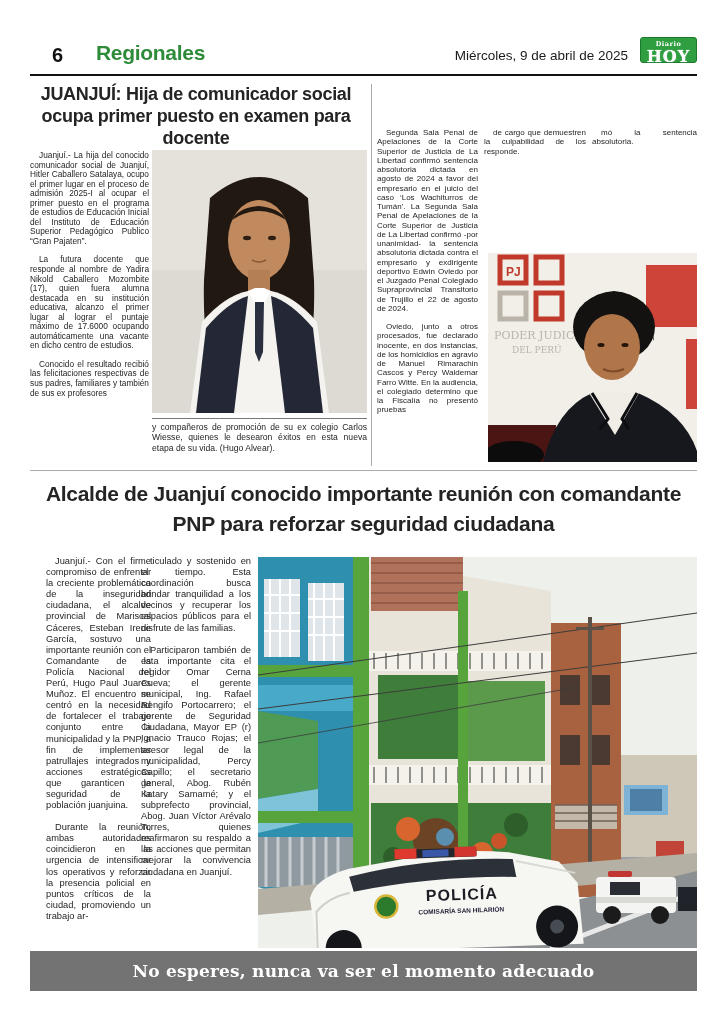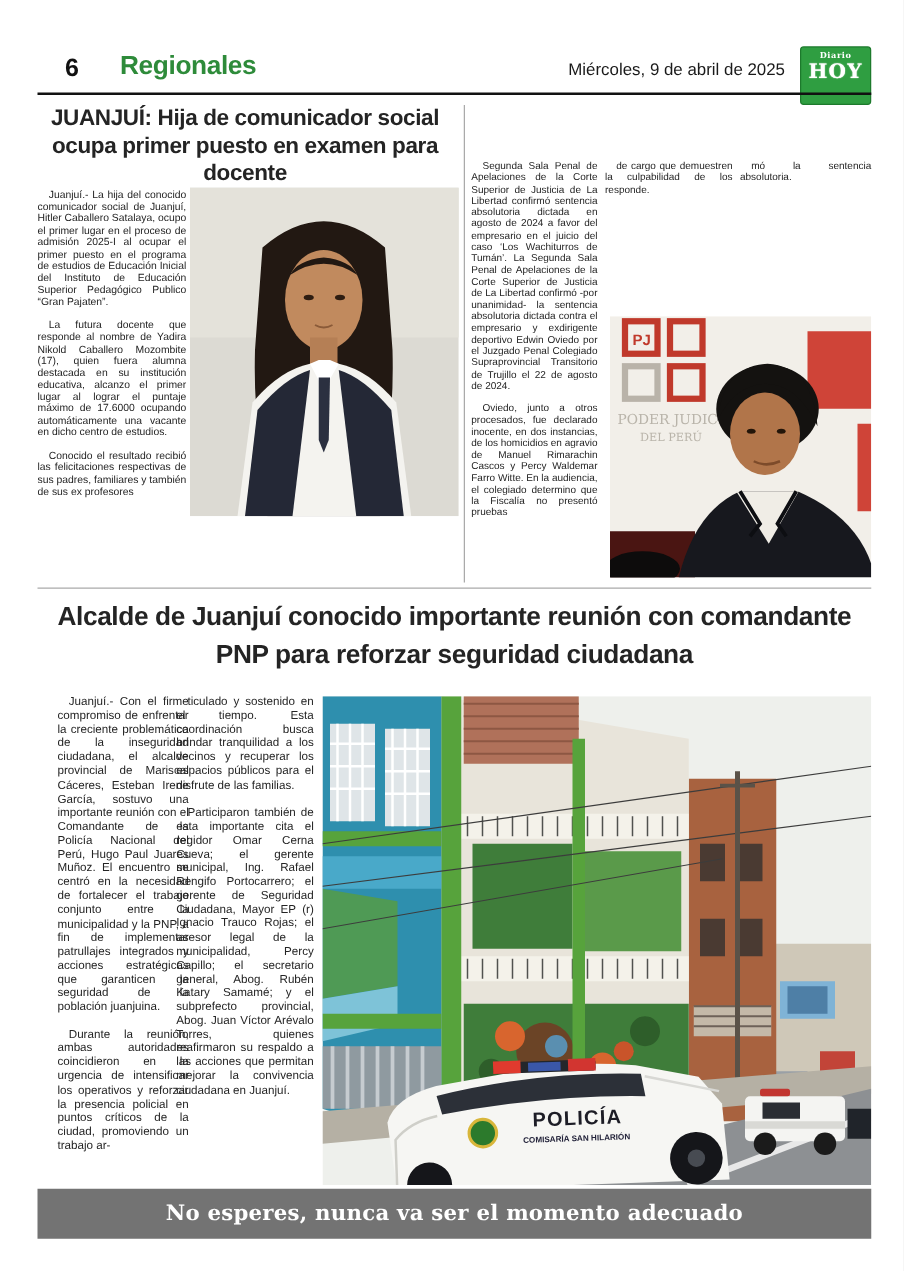--- a/index.html
+++ b/index.html
@@ -6,21 +6,21 @@
   html,body { background:#e9e9e9; }
   .page {
     position:relative; width:723px; height:1024px; background:#ffffff;
     margin:0 auto; overflow:hidden;
     font-family:"Liberation Sans", sans-serif; color:#1d1d1d;
   }
   
   .page-number { position:absolute; left:52px; top:44px; font-size:20px; font-weight:bold; color:#111; }
   .section-title { position:absolute; left:96px; top:41px; font-size:21px; font-weight:bold; color:#2e8b3a; letter-spacing:-0.3px; }
   .date-line { position:absolute; right:95px; top:48px; font-size:13.5px; color:#1a1a1a; }
-  .logo { position:absolute; left:640px; top:37px; width:57px; height:47px; background:#2f9e41;
+  .logo { position:absolute; left:640px; top:37px; width:57px; height:26px; background:#2f9e41;
           border-radius:3px; border:1px solid #1d7a2c; text-align:center; color:#fff; }
   .logo .logo-top { display:block; font-size:6.5px; font-weight:bold; letter-spacing:0.5px; margin-top:2px; font-family:"DejaVu Serif", serif; }
   .logo .logo-main { display:block; font-size:16px; font-weight:bold; letter-spacing:1px; line-height:17px;
                      font-family:"DejaVu Serif", serif; text-shadow:0 0 1px #fff; }
   .header-rule { position:absolute; left:30px; top:74px; width:667px; height:2px; background:#111; }
 
   
   .v-divider { position:absolute; left:371px; top:84px; width:1px; height:382px; background:#aaa; }
   .h-divider { position:absolute; left:30px; top:470px; width:667px; height:1px; background:#aaa; }
 
@@ -85,20 +85,21 @@
       <ellipse cx="120" cy="88" rx="4" ry="2.2" fill="#2e1d12"></ellipse>
       <path d="M100 110 Q107 114 114 110" stroke="#8a5a38" stroke-width="1.5" fill="none"></path>
       <rect x="96" y="120" width="22" height="24" fill="#b57f55"></rect>
       <path d="M38 263 L50 172 Q72 146 96 141 L119 141 Q143 146 165 172 L177 263 Z" fill="#f4f3ef"></path>
       <path d="M44 263 L54 178 Q76 152 96 146 L82 263 Z" fill="#242836"></path>
       <path d="M171 263 L161 178 Q139 152 119 146 L133 263 Z" fill="#242836"></path>
       <path d="M96 141 L107 162 L119 141 L112 138 L103 138 Z" fill="#ffffff"></path>
       <path d="M103 152 L112 152 L111 202 L107 212 L103 202 Z" fill="#2b3040"></path>
     </svg>
   </div>
+  <div class="caption">y compañeros de promoción de su ex colegio Carlos Wiesse, quienes le desearon éxitos en esta nueva etapa de su vida. (Hugo Alvear).</div>
 
   <div class="v-divider"></div>
 
   <div class="col a2-col1">
     <p>Segunda Sala Penal de Apelaciones de la Corte Superior de Justicia de La Libertad confirmó sentencia absolutoria dictada en agosto de 2024 a favor del empresario en el juicio del caso ‘Los Wachiturros de Tumán’. La Segunda Sala Penal de Apelaciones de la Corte Superior de Justicia de La Libertad confirmó -por unanimidad- la sentencia absolutoria dictada contra el empresario y exdirigente deportivo Edwin Oviedo por el Juzgado Penal Colegiado Supraprovincial Transitorio de Trujillo el 22 de agosto de 2024.</p>
     <p>Oviedo, junto a otros procesados, fue declarado inocente, en dos instancias, de los homicidios en agravio de Manuel Rimarachin Cascos y Percy Waldemar Farro Witte. En la audiencia, el colegiado determino que la Fiscalía no presentó pruebas</p>
   </div>
   <div class="col a2-col2">
     <p>de cargo que demuestren la culpabilidad de los responde.</p>
   </div>

